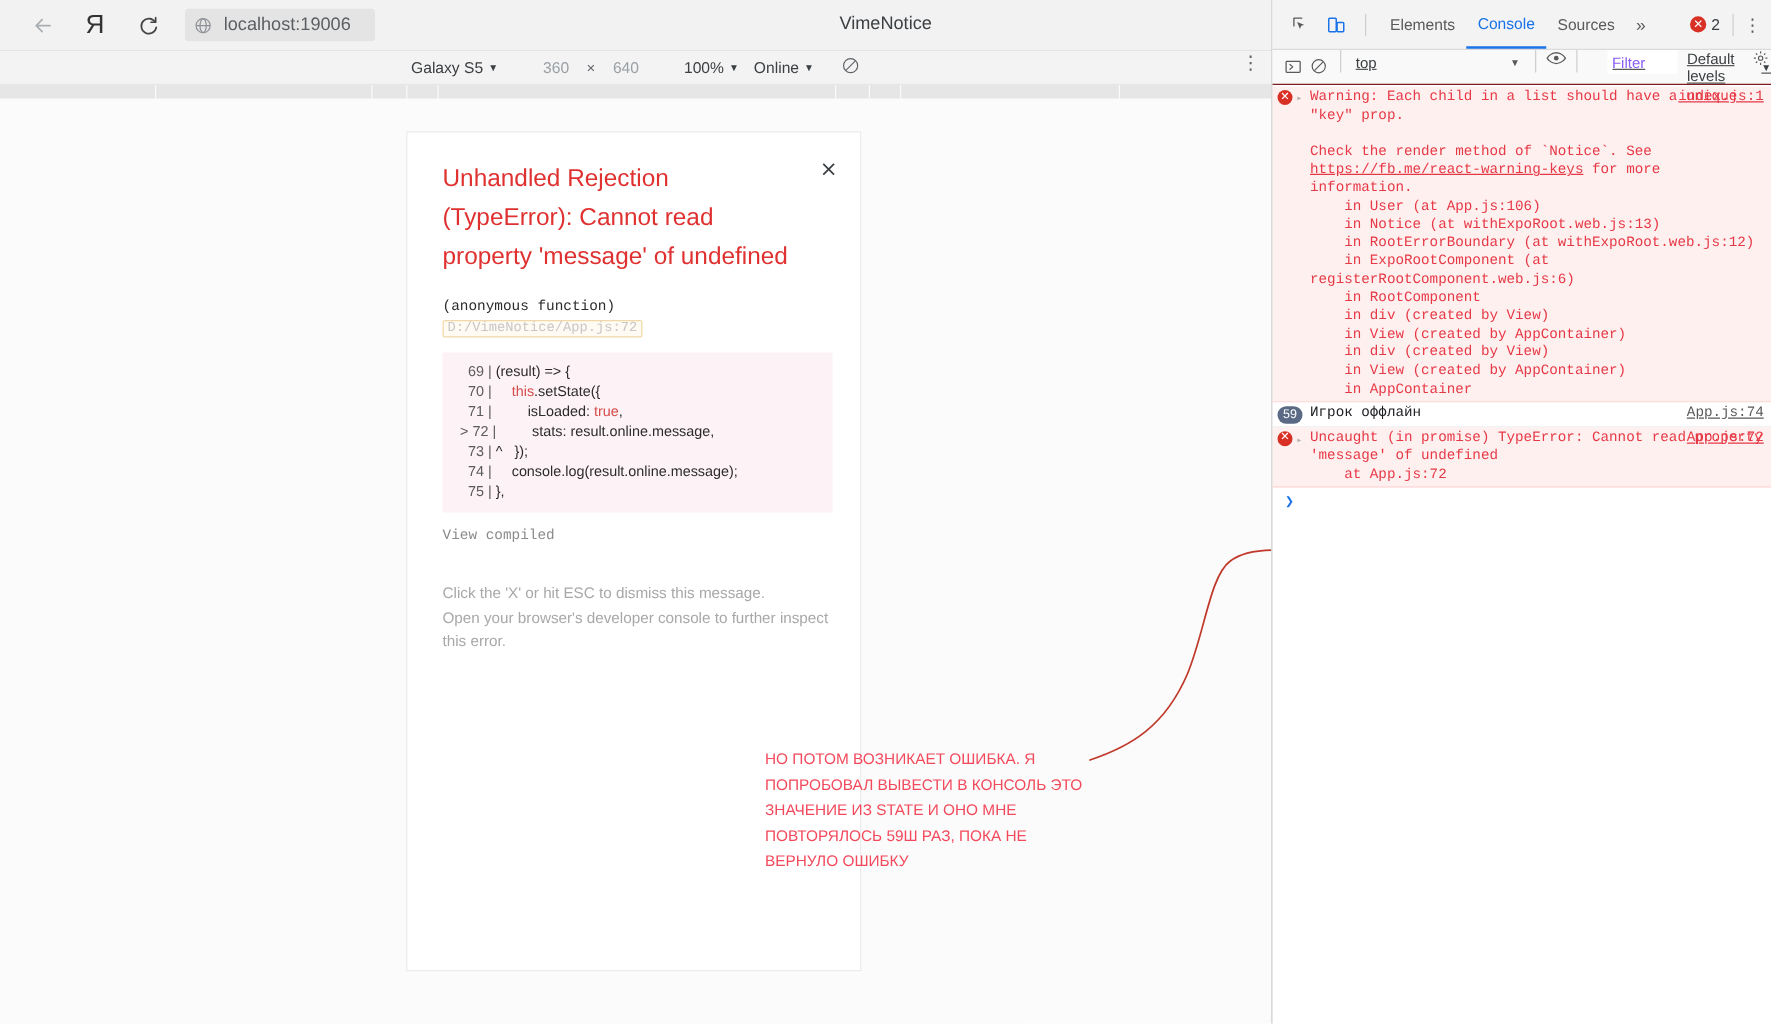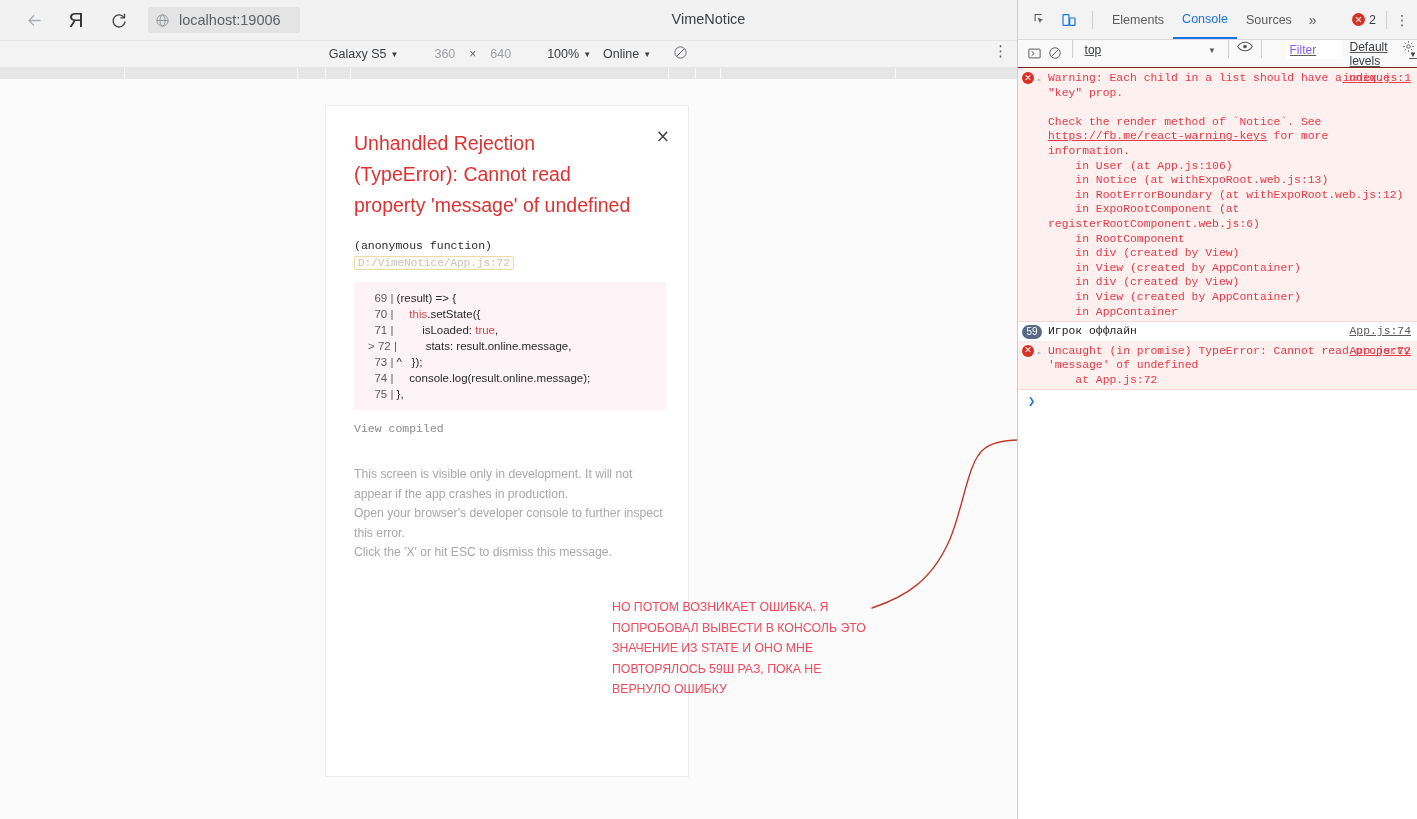--- a/index.html
+++ b/index.html
@@ -360,23 +360,22 @@
       <div id="error-close">×</div>
       <h1 id="error-title">Unhandled Rejection (TypeError): Cannot read property 'message' of undefined</h1>
       <div id="error-fn">(anonymous function)</div>
       <div><span id="error-file">D:/VimeNotice/App.js:72</span></div>
 
       <div id="code-block"><span class="code-line"><span class="marker">  </span><span class="ln">69 |</span> (result) =&gt; {</span><span class="code-line"><span class="marker">  </span><span class="ln">70 |</span>     <span class="kw-this">this</span>.setState({</span><span class="code-line"><span class="marker">  </span><span class="ln">71 |</span>         isLoaded: <span class="kw-this">true</span>,</span><span class="code-line"><span class="marker">&gt; </span><span class="ln">72 |</span>         stats: result.online.message,</span><span class="code-line"><span class="marker">  </span><span class="ln">73 |</span> ^   });</span><span class="code-line"><span class="marker">  </span><span class="ln">74 |</span>     console.log(result.online.message);</span><span class="code-line"><span class="marker">  </span><span class="ln">75 |</span> },</span></div>
 
       <div id="view-compiled">View compiled</div>
 
       <div id="error-footer">
-          <div>This screen is visible only in development. It will not appear if the app crashes in production.</div>
+          <div>Click the 'X' or hit ESC to dismiss this message.</div>
           <div>Open your browser's developer console to further inspect this error.</div>
-          <div>Click the 'X' or hit ESC to dismiss this message.</div>
         </div>
     </div>
 
     <div id="annotation-text">НО ПОТОМ ВОЗНИКАЕТ ОШИБКА. Я ПОПРОБОВАЛ ВЫВЕСТИ В КОНСОЛЬ ЭТО ЗНАЧЕНИЕ ИЗ STATE И ОНО МНЕ ПОВТОРЯЛОСЬ 59Ш РАЗ, ПОКА НЕ ВЕРНУЛО ОШИБКУ</div>
 
     <svg id="annotation-curve" viewBox="0 0 170 240">
       <path d="M12 209 C 45 198, 72 182, 90 140 C 104 106, 108 62, 124 50 C 134 42, 148 41, 160 41" fill="none" stroke="#c0392b" stroke-width="1.4" stroke-linecap="round"></path>
     </svg>
   </div>
 

